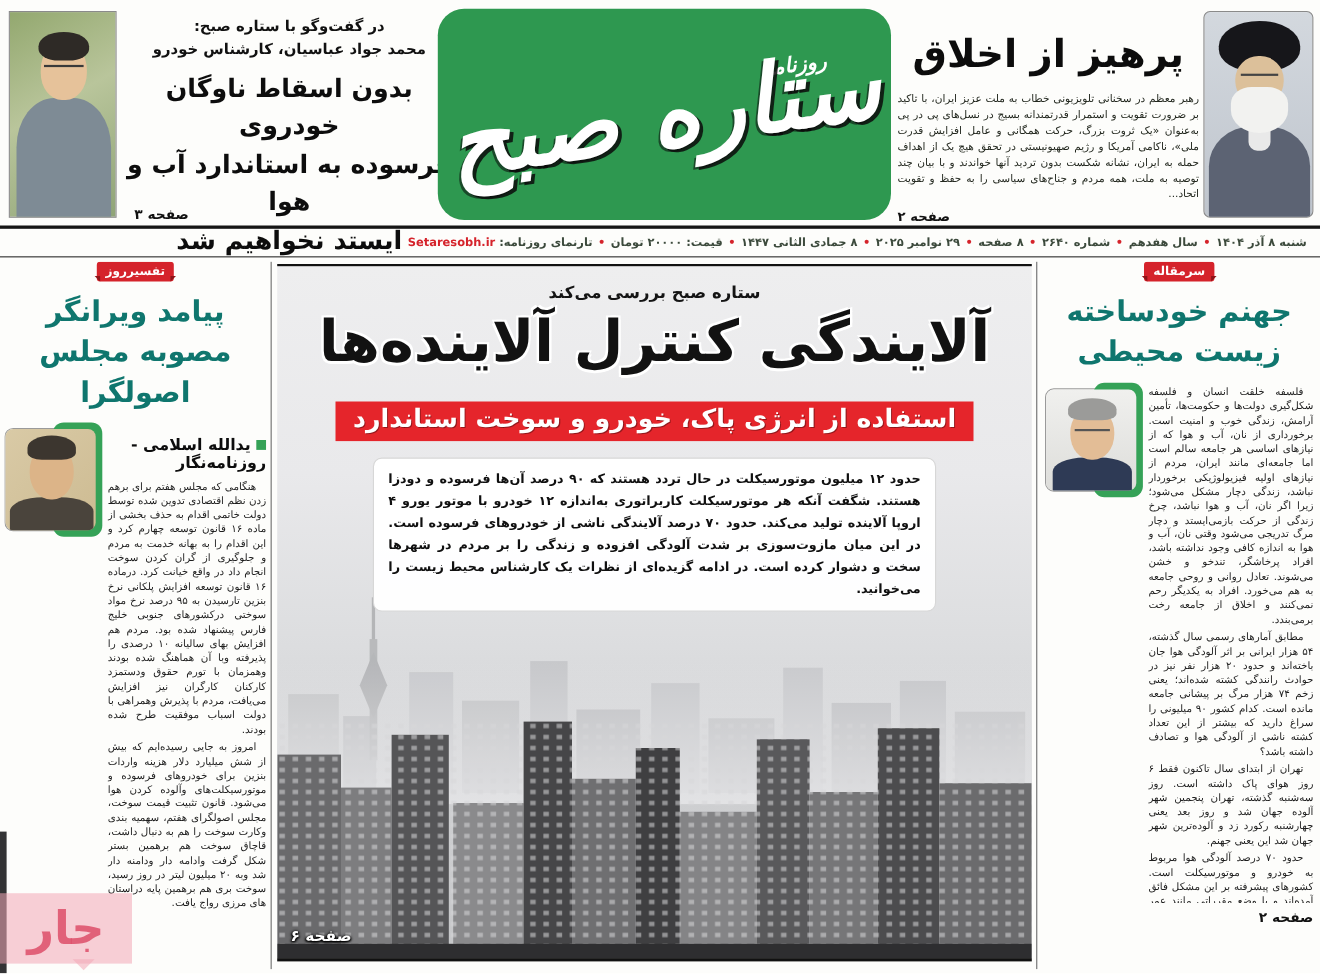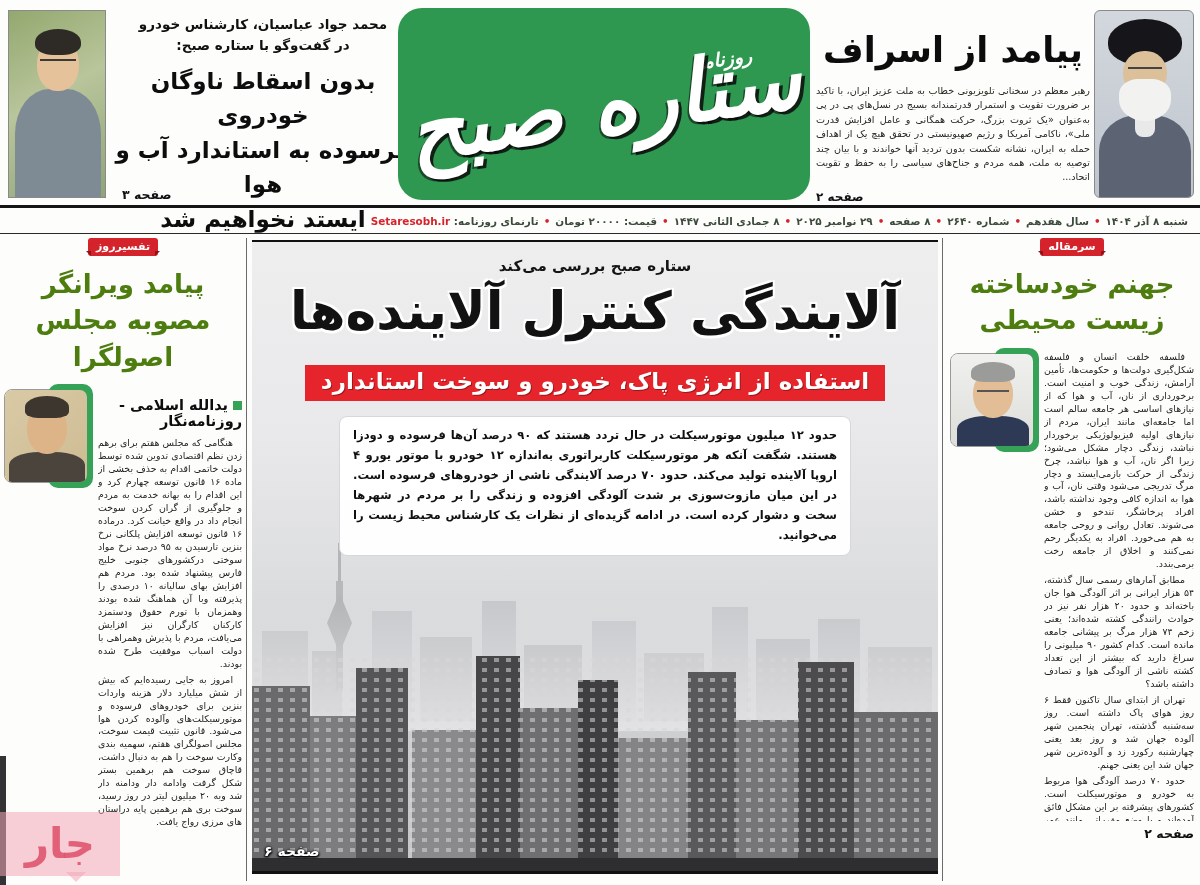--- a/index.html
+++ b/index.html
@@ -47,21 +47,21 @@
 
   .side-col { position:absolute; top:238px; overflow:hidden; }
   .col-left  { left:4px;  width:238px; height:644px; }
   .col-right { left:950px; width:244px; height:644px; }
 
   .ribbon { width:max-content; margin:0 auto; position:relative; background:#d5232b; color:#fff; font-size:11px; font-weight:900; padding:2px 8px 3px; border-radius:3px; }
   .ribbon::before, .ribbon::after { content:""; position:absolute; bottom:-5px; border:5px solid transparent; }
   .ribbon::before { right:-2px; border-top-color:#8e1418; border-left-width:0; }
   .ribbon::after  { left:-2px;  border-top-color:#8e1418; border-right-width:0; }
 
-  .col-headline { margin:10px 0 12px; text-align:center; font-size:26px; font-weight:900; line-height:1.4; color:#4d7c0f; letter-spacing:-.5px; }
+  .col-headline { margin:10px 0 12px; text-align:center; font-size:26px; font-weight:900; line-height:1.4; color:#0f766e; letter-spacing:-.5px; }
   .author-photo { float:left; position:relative; width:84px; height:94px; margin:2px 10px 6px 0; border:1px solid #9a9a9a; border-radius:8px; z-index:1; }
   .author-photo::before { content:""; position:absolute; right:-6px; top:-6px; bottom:-6px; width:55%; background:#35a257; border-radius:10px; z-index:-1; }
   .ph-fill { position:absolute; inset:0; border-radius:7px; overflow:hidden; }
   .ph-salehabadi { background:linear-gradient(#f0f0ee,#ddddda); }
   .ph-salehabadi .head { position:absolute; left:22px; top:16px; width:40px; height:48px; background:#e3bd96; border-radius:48%; }
   .ph-salehabadi .hair { position:absolute; left:20px; top:8px; width:44px; height:20px; background:#9b9b99; border-radius:50% 50% 30% 30%; }
   .ph-salehabadi .glasses { position:absolute; left:26px; top:36px; width:32px; height:8px; border-top:2px solid #555; }
   .ph-salehabadi .suit { position:absolute; left:6px; top:62px; width:72px; height:32px; background:#2e3a55; border-radius:40% 40% 0 0; }
   .ph-eslami { background:linear-gradient(135deg,#d9caa6,#cdbb92); }
   .ph-eslami .head { position:absolute; left:22px; top:14px; width:40px; height:50px; background:#dcb488; border-radius:48%; }
@@ -101,38 +101,38 @@
 
   <div class="tl-photo">
     <div class="shirt"></div>
     <div class="head"></div>
     <div class="hair"></div>
     <div class="glasses"></div>
   </div>
 
   <div class="tl-text">
     <div class="tl-kicker">
+      <div>در گفت‌وگو با ستاره صبح:</div>
       <div>محمد جواد عباسیان، کارشناس خودرو</div>
-      <div>در گفت‌وگو با ستاره صبح:</div>
     </div>
     <div class="tl-headline">
       <div>بدون اسقاط ناوگان خودروی</div>
       <div>فرسوده به استاندارد آب و هوا</div>
       <div>ایستد نخواهیم شد</div>
     </div>
     <div class="tl-page">صفحه ۳</div>
   </div>
 
   <div class="masthead">
     <div class="masthead-label">روزنامه</div>
     <div class="masthead-title">ستاره صبح</div>
   </div>
 
   <div class="tr-text">
-    <div class="tr-headline">پیامد از اسراف</div>
+    <div class="tr-headline">پرهیز از اخلاق</div>
     <div class="tr-body">رهبر معظم در سخنانی تلویزیونی خطاب به ملت عزیز ایران، با تاکید بر ضرورت تقویت و استمرار قدرتمندانه بسیج در نسل‌های پی در پی به‌عنوان «یک ثروت بزرگ، حرکت همگانی و عامل افزایش قدرت ملی»، ناکامی آمریکا و رژیم صهیونیستی در تحقق هیچ یک از اهداف حمله به ایران، نشانه شکست بدون تردید آنها خواندند و با بیان چند توصیه به ملت، همه مردم و جناح‌های سیاسی را به حفظ و تقویت اتحاد...</div>
     <div class="tr-page">صفحه ۲</div>
   </div>
 
   <div class="tr-photo">
     <div class="robe"></div>
     <div class="collar"></div>
     <div class="turban"></div>
     <div class="face"></div>
     <div class="beard"></div>

